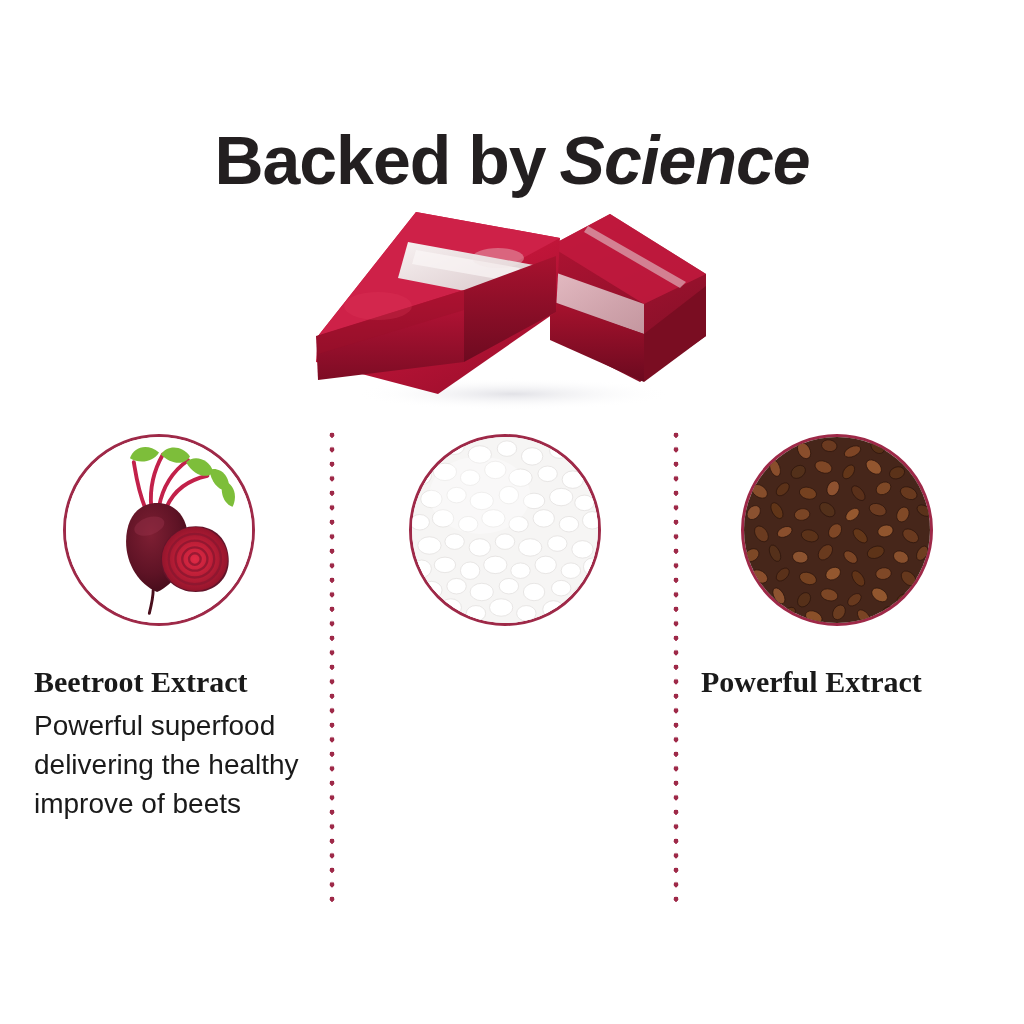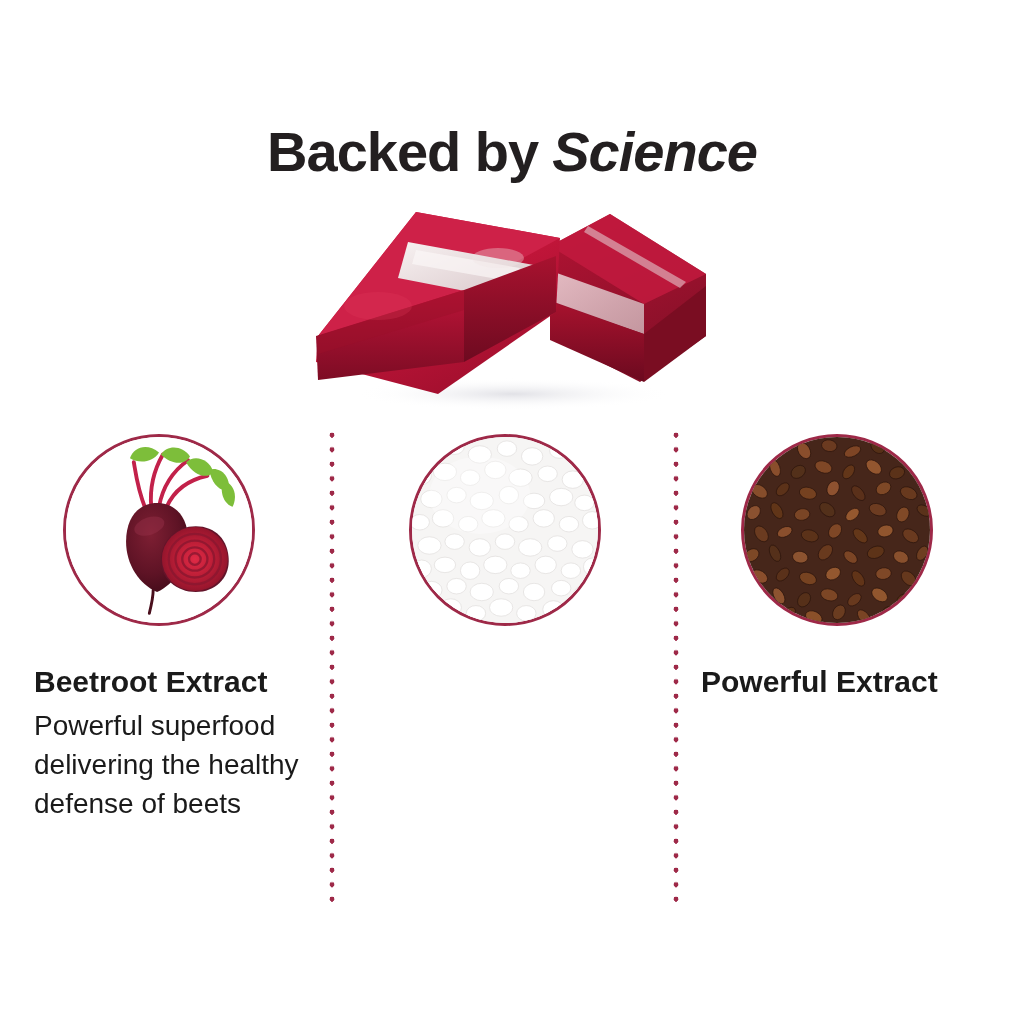--- a/index.html
+++ b/index.html
@@ -18,21 +18,21 @@
   }
 
   
   #headline {
     position: absolute;
     top: 66px;
     left: 0;
     width: 1024px;
     text-align: center;
     white-space: nowrap;
-    font-size: 56px;
+    font-size: 68px;
     line-height: 96px;
     color: #231f20;
     letter-spacing: -1px;
   }
   #headline .word-plain {
     font-weight: 700;
     font-stretch: condensed;
     font-family: "Liberation Sans Narrow", "Liberation Sans", sans-serif;
   }
   #headline .word-em {
@@ -83,21 +83,21 @@
   
   .column {
     position: absolute;
     top: 663px;
   }
   #column-beetroot  { left: 34px;  width: 290px; }
   #column-no3t      { left: 364px; width: 292px; }
   #column-grapeseed { left: 701px; width: 312px; }
 
   .col-title {
-    font-family: Liberation Sans, sans-serif;
+    font-family: Liberation Serif, serif;
     font-weight: 700;
     font-size: 30px;
     line-height: 38px;
     color: #1a1a1a;
     margin: 0 0 5px 0;
     white-space: nowrap;
   }
   .col-title sup {
     font-size: 15px;
     vertical-align: super;
@@ -368,21 +368,21 @@
         <ellipse cx="176" cy="186" rx="9" ry="6" fill="#885030" transform="rotate(30 176 186)"></ellipse>
       </g>
     </svg>
   </div>
 
   <div class="divider" id="divider-left"></div>
   <div class="divider" id="divider-right"></div>
 
   <div class="column" id="column-beetroot">
     <p class="col-title"><span>Beetroot Extract</span></p>
-    <p class="col-body">Powerful superfood delivering the healthy defense of beets</p>
+    <p class="col-body">Powerful superfood delivering the healthy improve of beets</p>
   </div>
 
 
   <div class="column" id="column-grapeseed">
     <p class="col-title"><span>Powerful Extract</span></p>
   </div>
 
 </div>
 
 </body></html>

